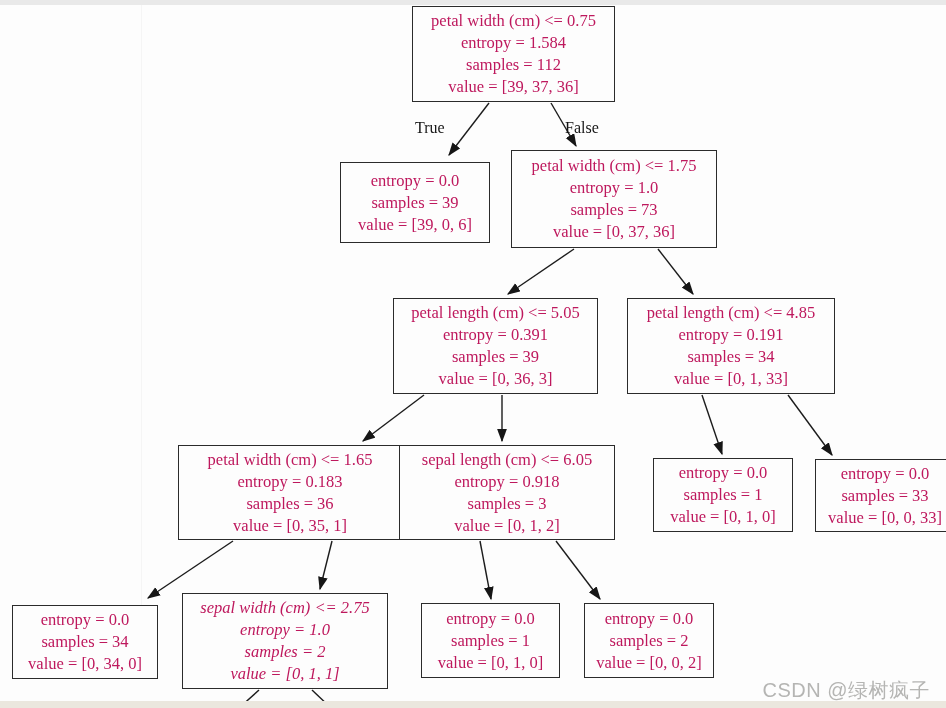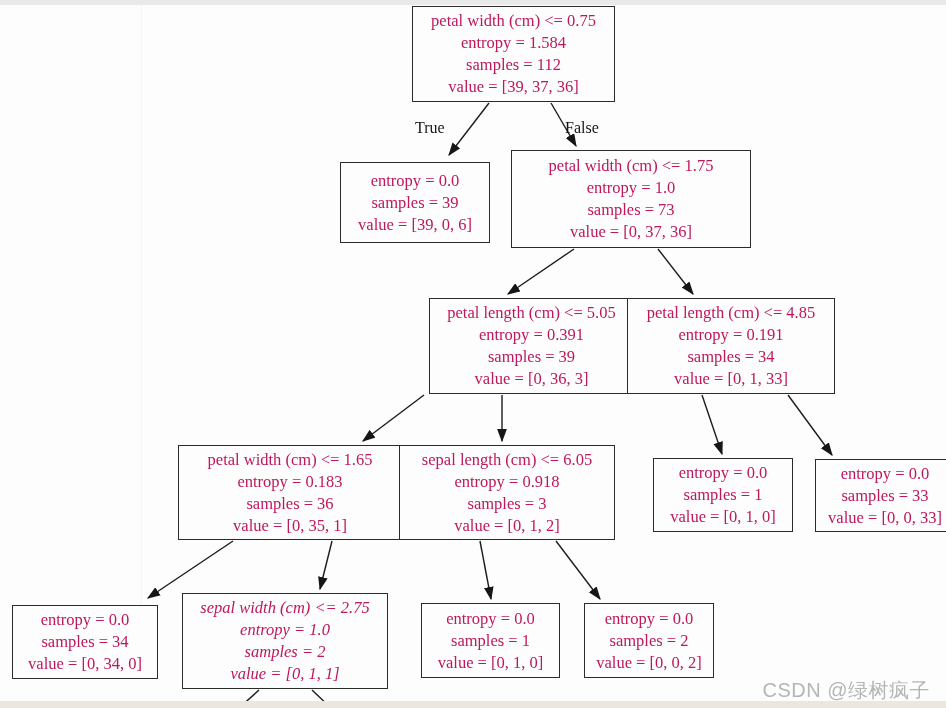--- a/index.html
+++ b/index.html
@@ -10,22 +10,22 @@
   .topbar{position:absolute;left:0;top:0;width:946px;height:5px;background:#e9e9e9;}
   .bottombar{position:absolute;left:0;bottom:0;width:946px;height:7px;background:#ebe7de;}
   .faintline{position:absolute;left:141px;top:5px;width:1px;height:600px;background:rgba(0,0,0,0.03);}
   .node{
     position:absolute;box-sizing:border-box;border:1.5px solid #2b2b2b;background:#fdfdfd;
     display:flex;flex-direction:column;justify-content:center;align-items:center;
     font-size:16.5px;line-height:22px;color:#be185d;text-align:center;white-space:nowrap;
   }
   .n0{left:412px;top:6px;width:203px;height:96px;}
   .n1{left:340px;top:162px;width:150px;height:81px;}
-  .n2{left:511px;top:150px;width:240px;height:98px;}
-  .n3{left:393px;top:298px;width:205px;height:96px;margin-left:36px;}
+  .n2{left:511px;top:150px;width:206px;height:98px;}
+  .n3{left:393px;top:298px;width:205px;height:96px;}
   .n4{left:627px;top:298px;width:208px;height:96px;}
   .n5{left:178px;top:445px;width:224px;height:95px;}
   .n6{left:399px;top:445px;width:216px;height:95px;}
   .n7{left:653px;top:458px;width:140px;height:74px;}
   .n8{left:815px;top:459px;width:140px;height:73px;}
   .n9{left:12px;top:605px;width:146px;height:74px;}
   .n10{left:182px;top:593px;width:206px;height:96px;font-style:italic;}
   .n11{left:421px;top:603px;width:139px;height:75px;}
   .n12{left:584px;top:603px;width:130px;height:75px;}
   .edge-label{

